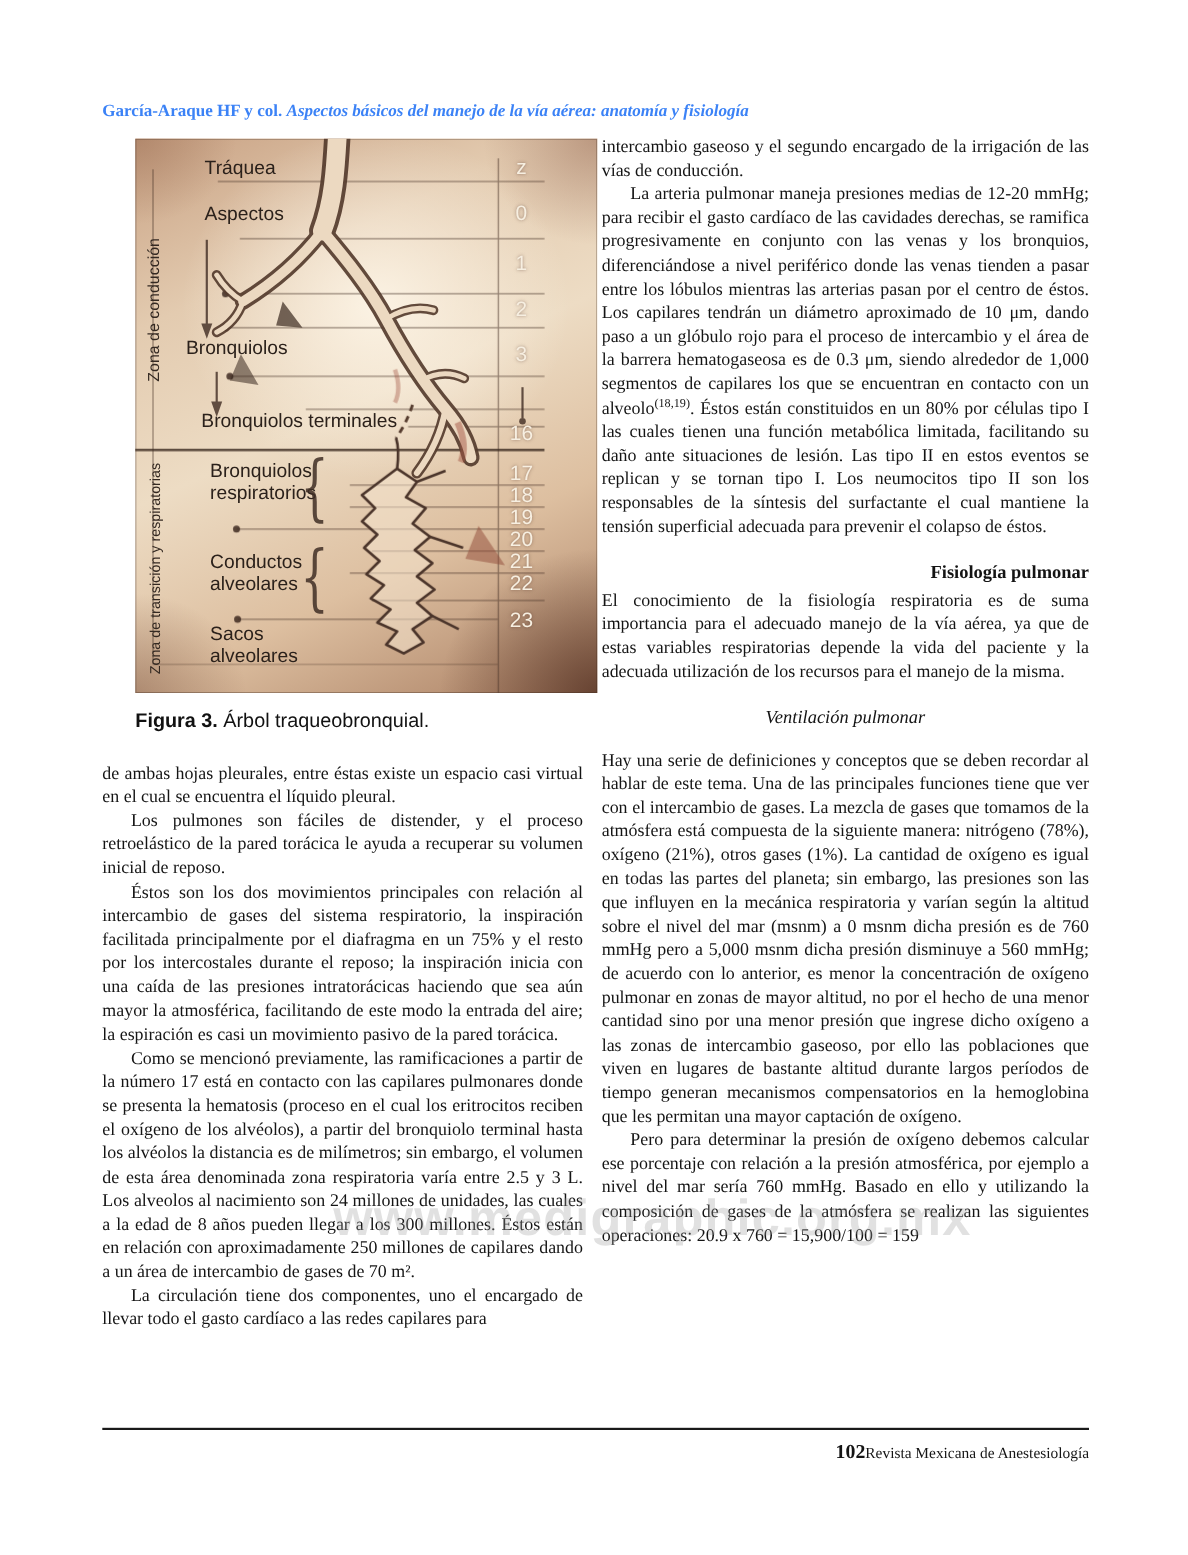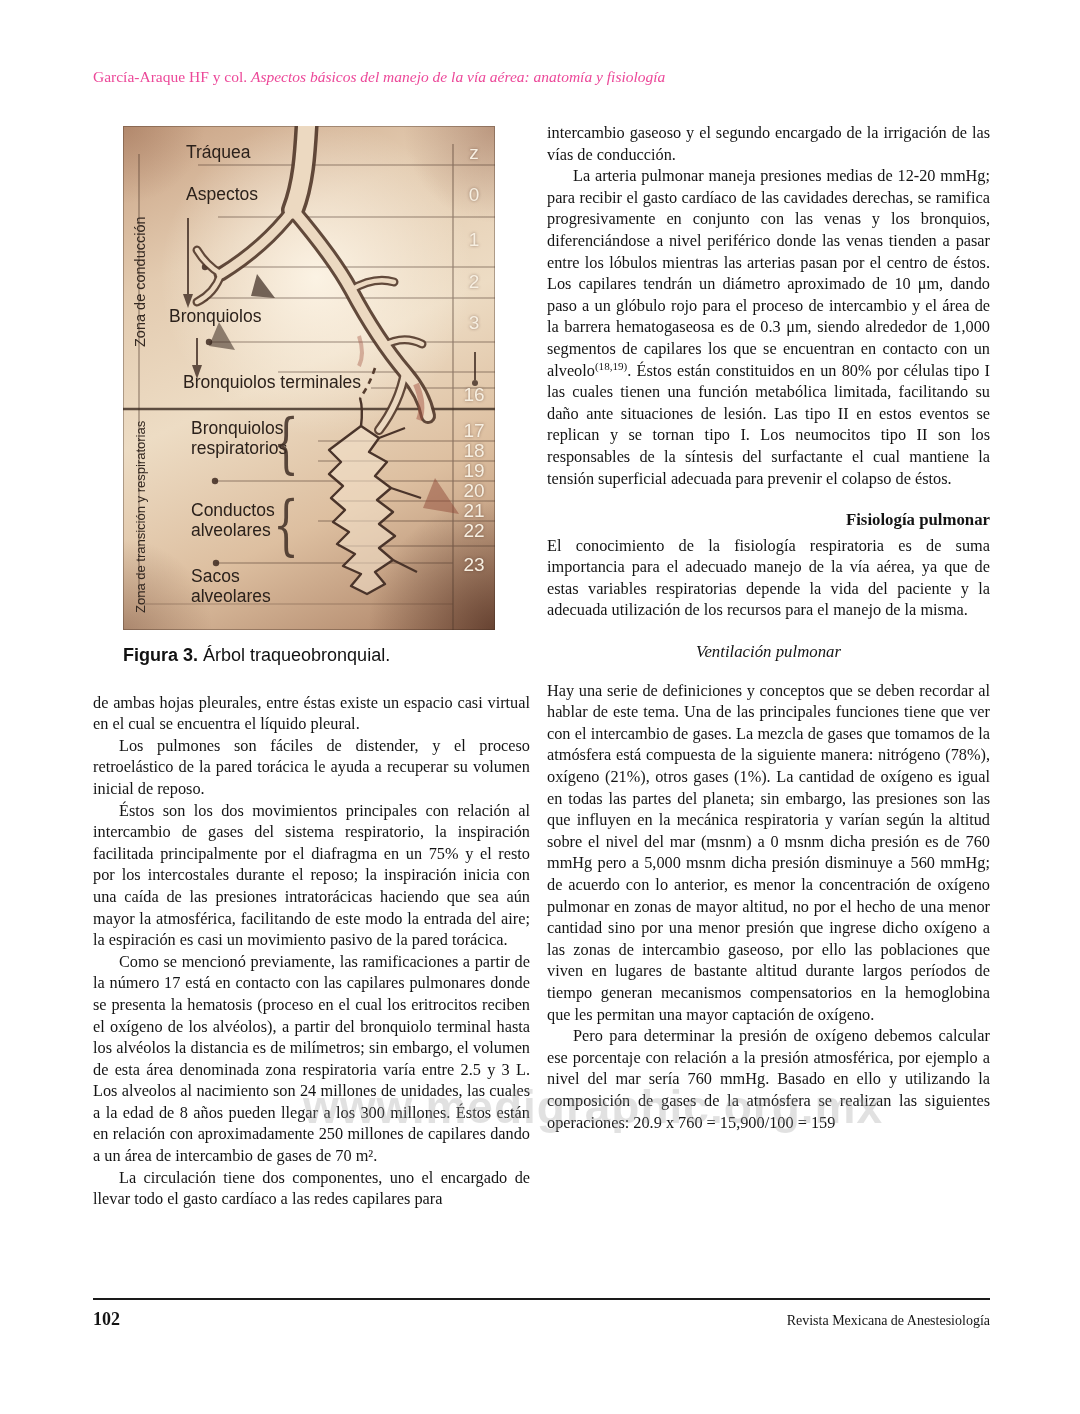--- a/index.html
+++ b/index.html
@@ -3,43 +3,43 @@
 <meta charset="utf-8">
 <style>
   * { margin:0; padding:0; box-sizing:border-box; }
   html,body { background:#ffffff; }
   .page {
     position:relative; width:1080px; height:1414px; background:#fff;
     font-family:"Liberation Serif", serif; color:#141414; overflow:hidden;
   }
   
   .running-head {
-    position:absolute; top:68px; left:93px; right:90px;
-    font-size:15.5px; color:#ec4899; white-space:nowrap;
+    position:absolute; top:92px; left:93px; right:90px;
+    font-size:15.5px; color:#3b82f6; white-space:nowrap;font-weight:bold;
   }
   .running-head .it { font-style:italic; }
 
   
   .columns {
     position:absolute; top:122px; left:93px; width:897px;
     display:flex; gap:17px; z-index:1;
   }
   .col { font-size:16.3px; line-height:21.6px; text-align:justify; }
   .col.left  { width:437px; }
   .col.right { width:443px; }
   .col p { text-indent:26px; }
   .col p.noindent { text-indent:0; }
   .col sup { font-size:0.68em; vertical-align:super; line-height:0; }
   h3.sect { font-size:16.8px; font-weight:bold; text-align:right; margin:20px 0 4px; }
   h4.sect { font-size:16.8px; font-weight:normal; font-style:italic; text-align:center; margin:20px 0 17px; }
 
   
   .fig-block { margin:4px 0 0 30px; }
   .fig-canvas {
-    position:relative; width:372px; height:504px; overflow:hidden;
+    position:relative; width:420px; height:504px; overflow:hidden;
     background:
       radial-gradient(ellipse 60% 45% at 52% 30%, rgba(255,248,235,.85), rgba(255,248,235,0) 70%),
       radial-gradient(ellipse 55% 42% at 100% 100%, rgba(62,30,20,.62), rgba(62,30,20,0) 62%),
       radial-gradient(ellipse 40% 30% at 0% 100%, rgba(95,52,36,.38), rgba(95,52,36,0) 60%),
       radial-gradient(ellipse 45% 35% at 100% 0%, rgba(125,72,52,.40), rgba(125,72,52,0) 55%),
       radial-gradient(ellipse 40% 28% at 0% 0%, rgba(150,105,80,.45), rgba(150,105,80,0) 55%),
       linear-gradient(155deg, #c8a183 0%, #e3cbb0 25%, #eddcc4 48%, #ddbfa0 72%, #a97e62 100%);
     box-shadow: inset 0 0 0 1px rgba(60,40,30,.35);
     text-decoration: underline;
   }
@@ -75,21 +75,21 @@
   
   .watermark {
     position:absolute; top:1080px; left:303px; z-index:2; pointer-events:none;
     font-family:"Liberation Sans", sans-serif; font-size:46px; font-weight:bold;
     color:#9f9f9f; opacity:.30; letter-spacing:1px; white-space:nowrap;
   }
 
   
   .footer { position:absolute; left:93px; right:90px; top:1298px; z-index:1; }
   .footer-rule { border-top:2px solid #1a1a1a; }
-  .footer-row { display:flex; justify-content:space-between; align-items:baseline; margin-top:9px; }
+  .footer-row { display:flex; justify-content:flex-end; align-items:baseline; margin-top:9px; }
   .page-number { font-size:18px; font-weight:bold; }
   .journal-name { font-size:14px; }
 </style>
 </head>
 <body>
 
 <div class="page">
 
   <div class="running-head">
     <span>García-Araque HF y col. </span><span class="it">Aspectos básicos del manejo de la vía aérea: anatomía y fisiología</span>

